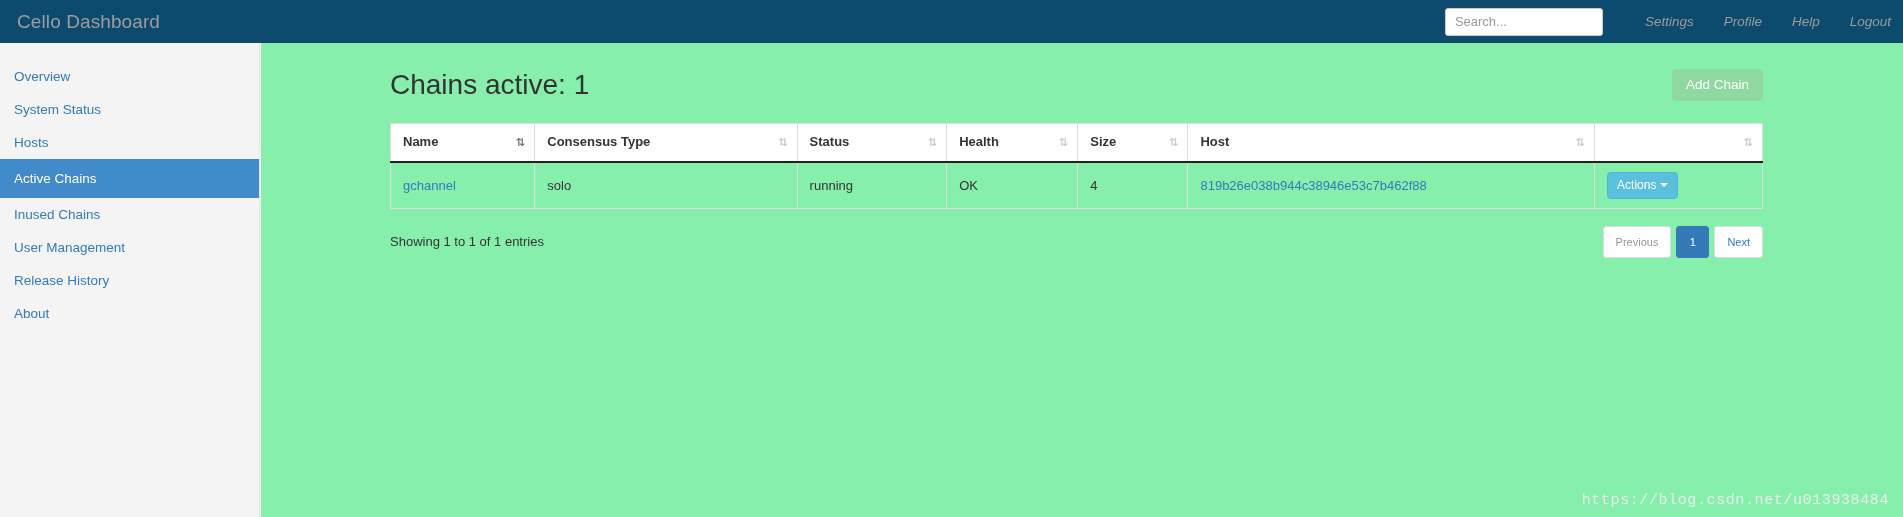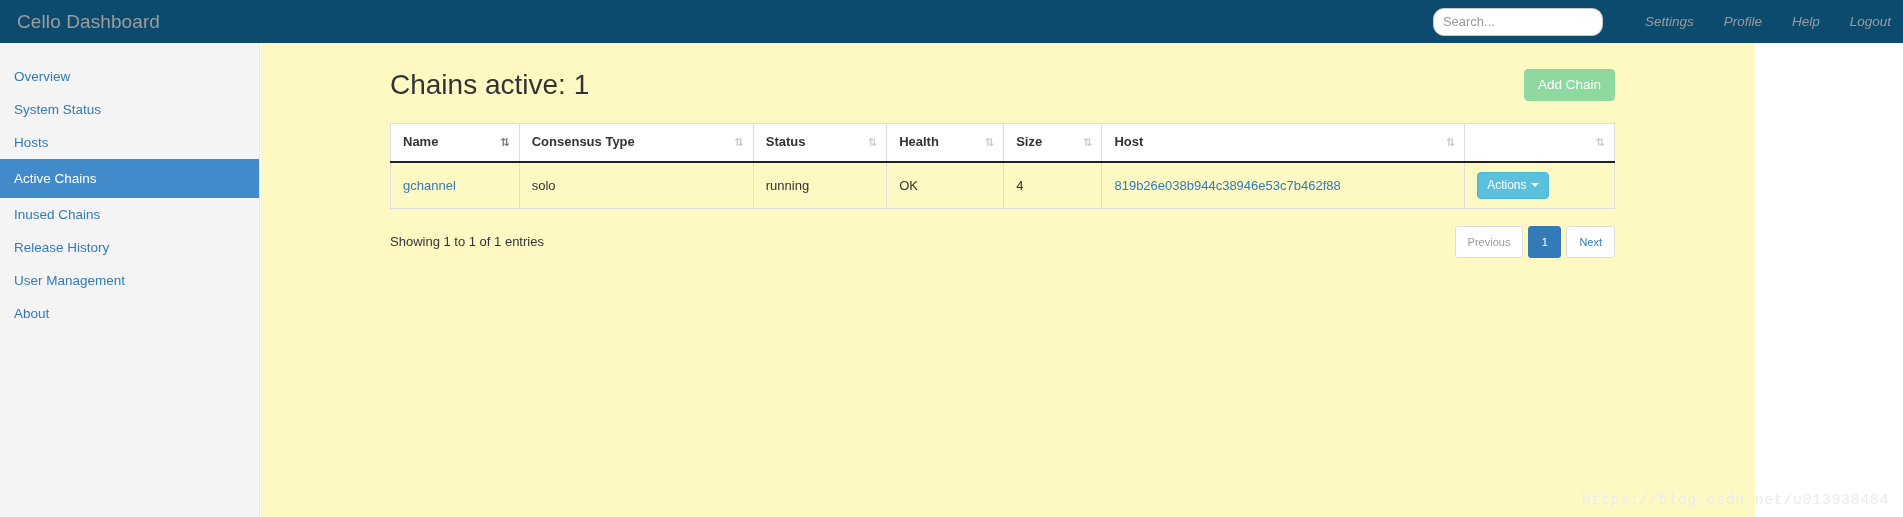--- a/index.html
+++ b/index.html
@@ -27,23 +27,23 @@
     white-space: nowrap;
     letter-spacing: .1px;
   }
   .nav-right {
     margin-left: auto;
     display: flex; align-items: center;
     height: 43px;
     padding-right: 0px;
   }
   .nav-search {
-    width: 170px; height: 28px;
+    width: 158px; height: 28px;
     border: 1px solid #cccccc;
-    border-radius: 11px;
+    border-radius: 3px;
     background: #ffffff;
     font-size: 13px;
     color: #555;
     padding: 3px 9px;
     outline: none;
     font-family: "Liberation Sans", sans-serif;
     margin-right: 27px;
   }
   .nav-search::placeholder { color: #999999; }
   .nav-link {
@@ -81,22 +81,22 @@
     background: #428bca;
     color: #ffffff;
     padding-top: 12px;
     padding-bottom: 12px;
   }
 
   
   .main {
     position: absolute;
     top: 43px; left: 261px;
-    width: 1494px; height: 474px;
-    background: #fef9c3;
+    width: 1642px; height: 474px;
+    background: #86efac;
   }
   .page-head {
     display: flex; align-items: center;
     padding: 22px 140px 0 129px;
   }
   .page-title {
     font-size: 28px;
     color: #333333;
     font-weight: normal;
     margin: 0;
@@ -279,22 +279,22 @@
       <a class="nav-link">Logout</a>
     </div>
   </div>
 
   <div class="sidebar">
     <a class="side-item">Overview</a>
     <a class="side-item">System Status</a>
     <a class="side-item">Hosts</a>
     <a class="side-item active">Active Chains</a>
     <a class="side-item">Inused Chains</a>
+    <a class="side-item">User Management</a>
     <a class="side-item">Release History</a>
-    <a class="side-item">User Management</a>
     <a class="side-item">About</a>
   </div>
 
   <div class="main">
 
     <div class="page-head">
       <h1 class="page-title">Chains active: 1</h1>
       <button class="btn-add">Add Chain</button>
     </div>
 

